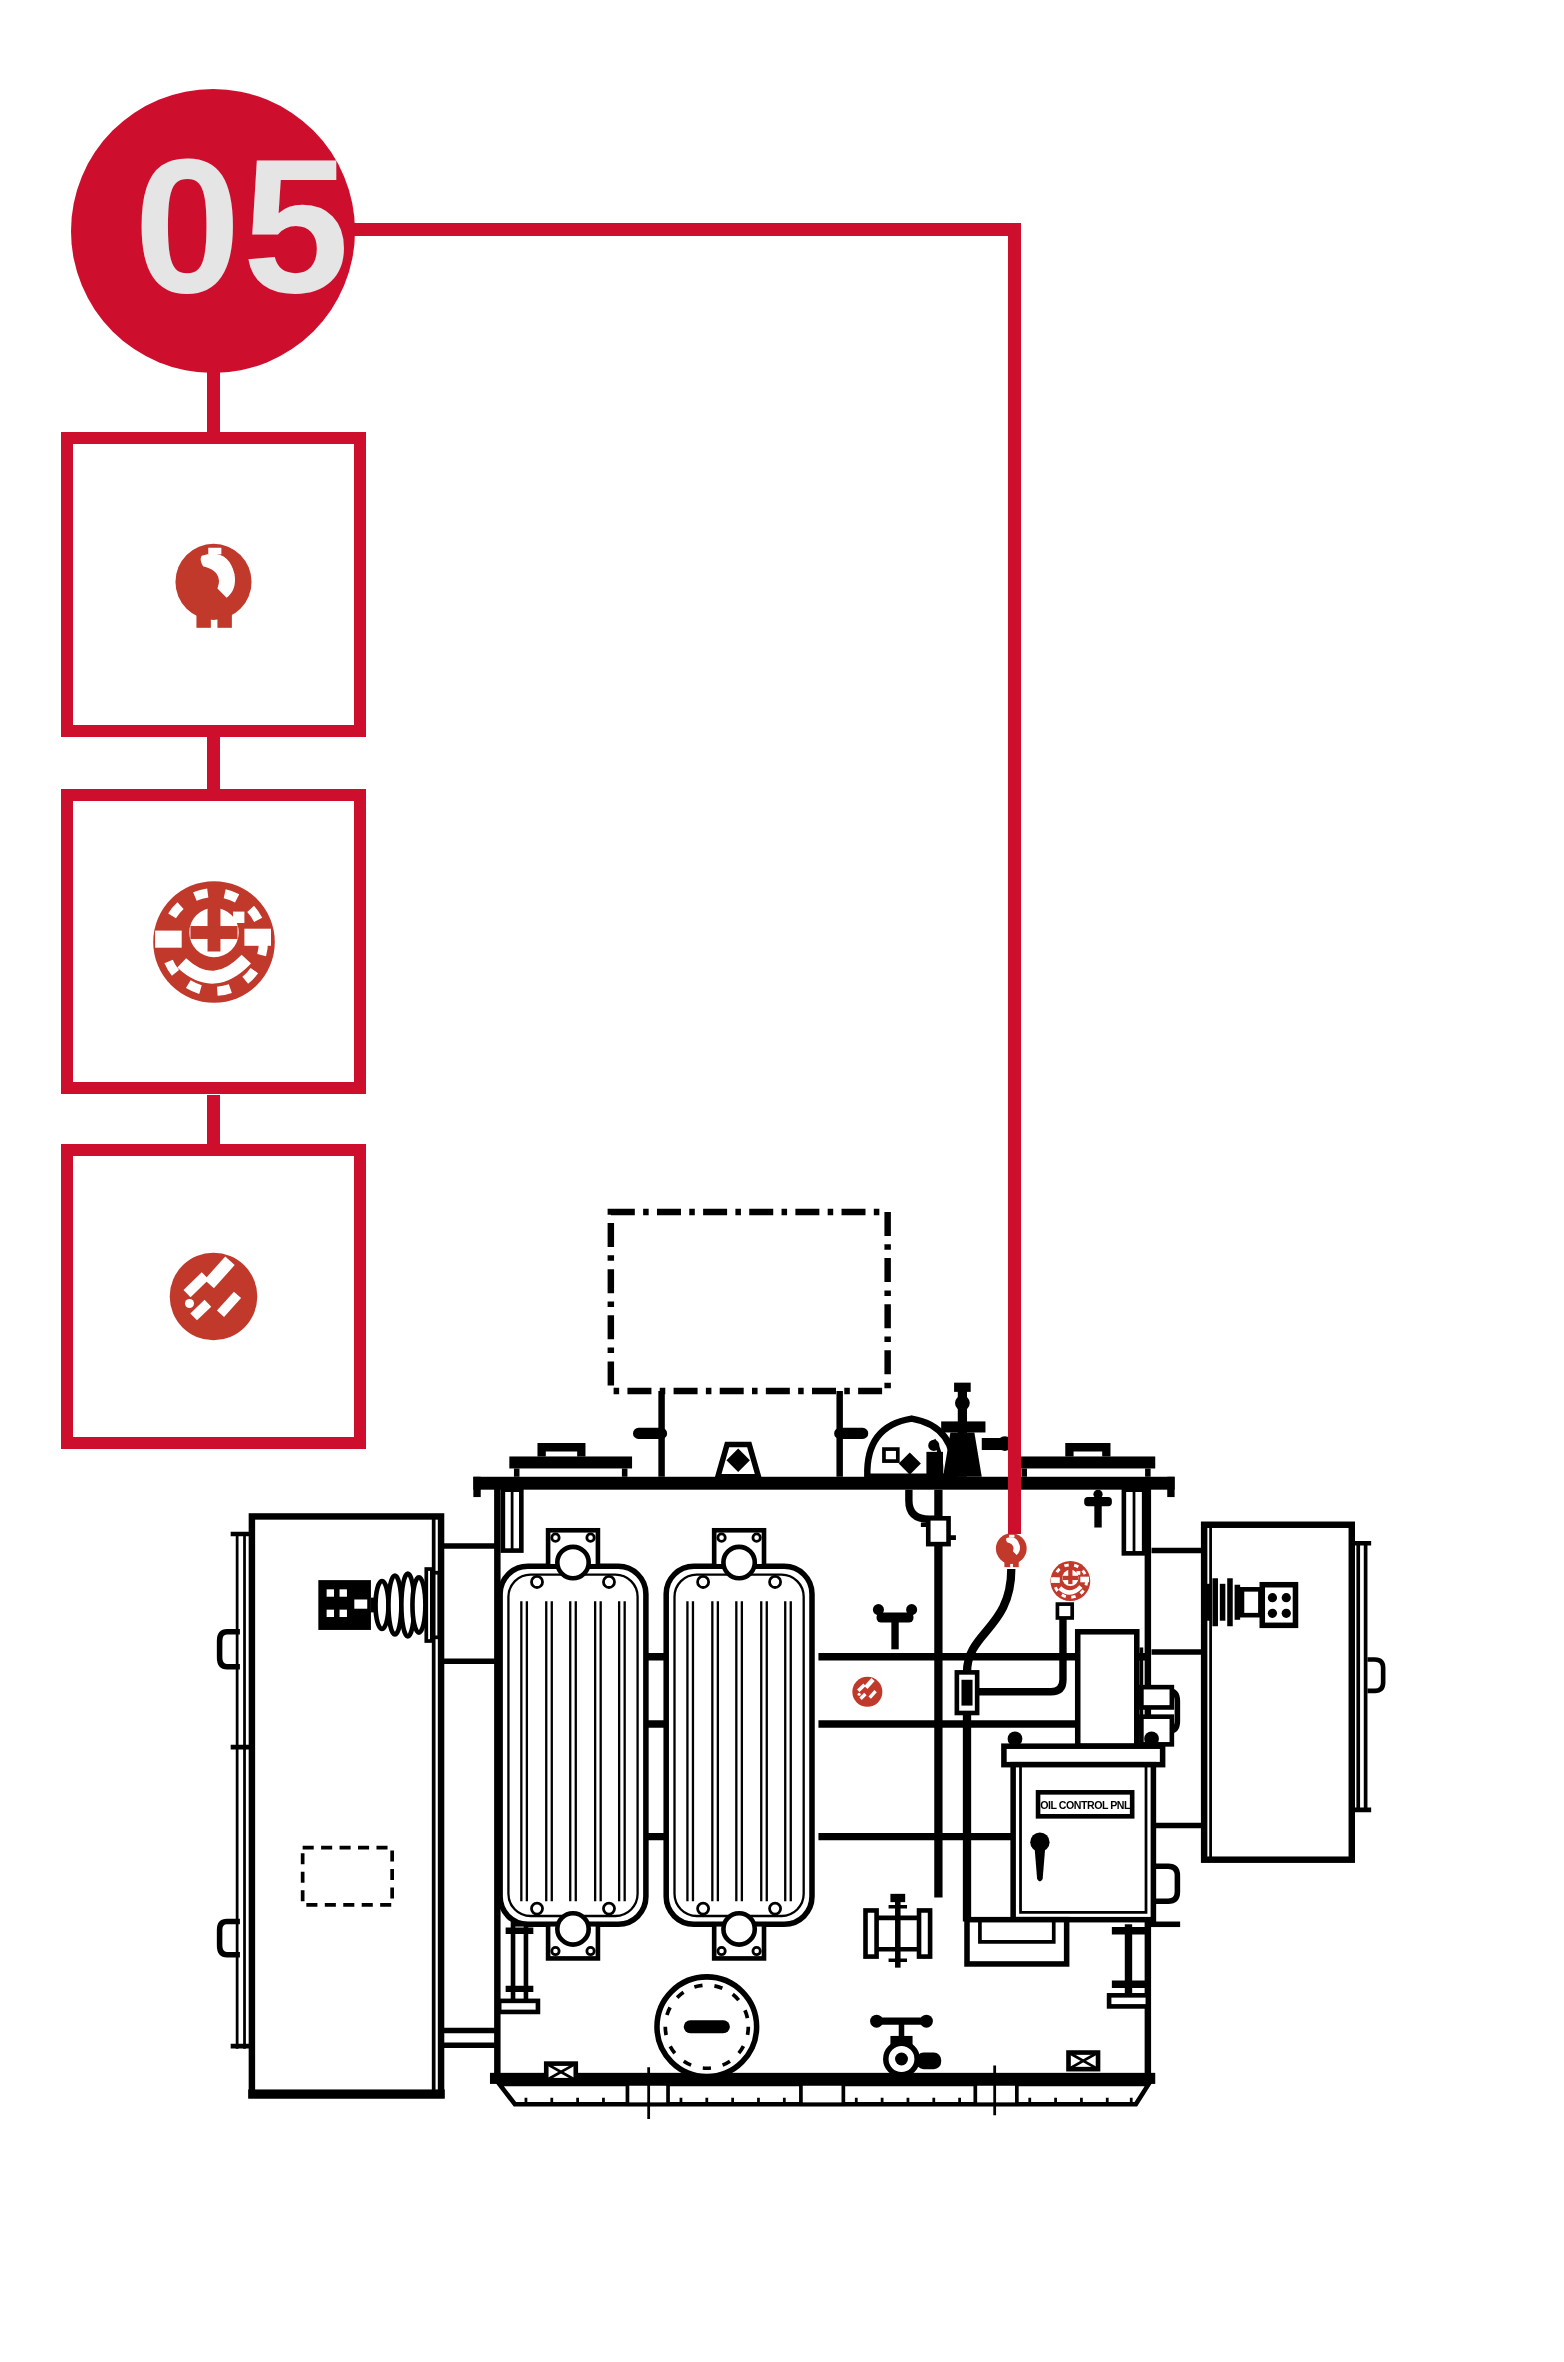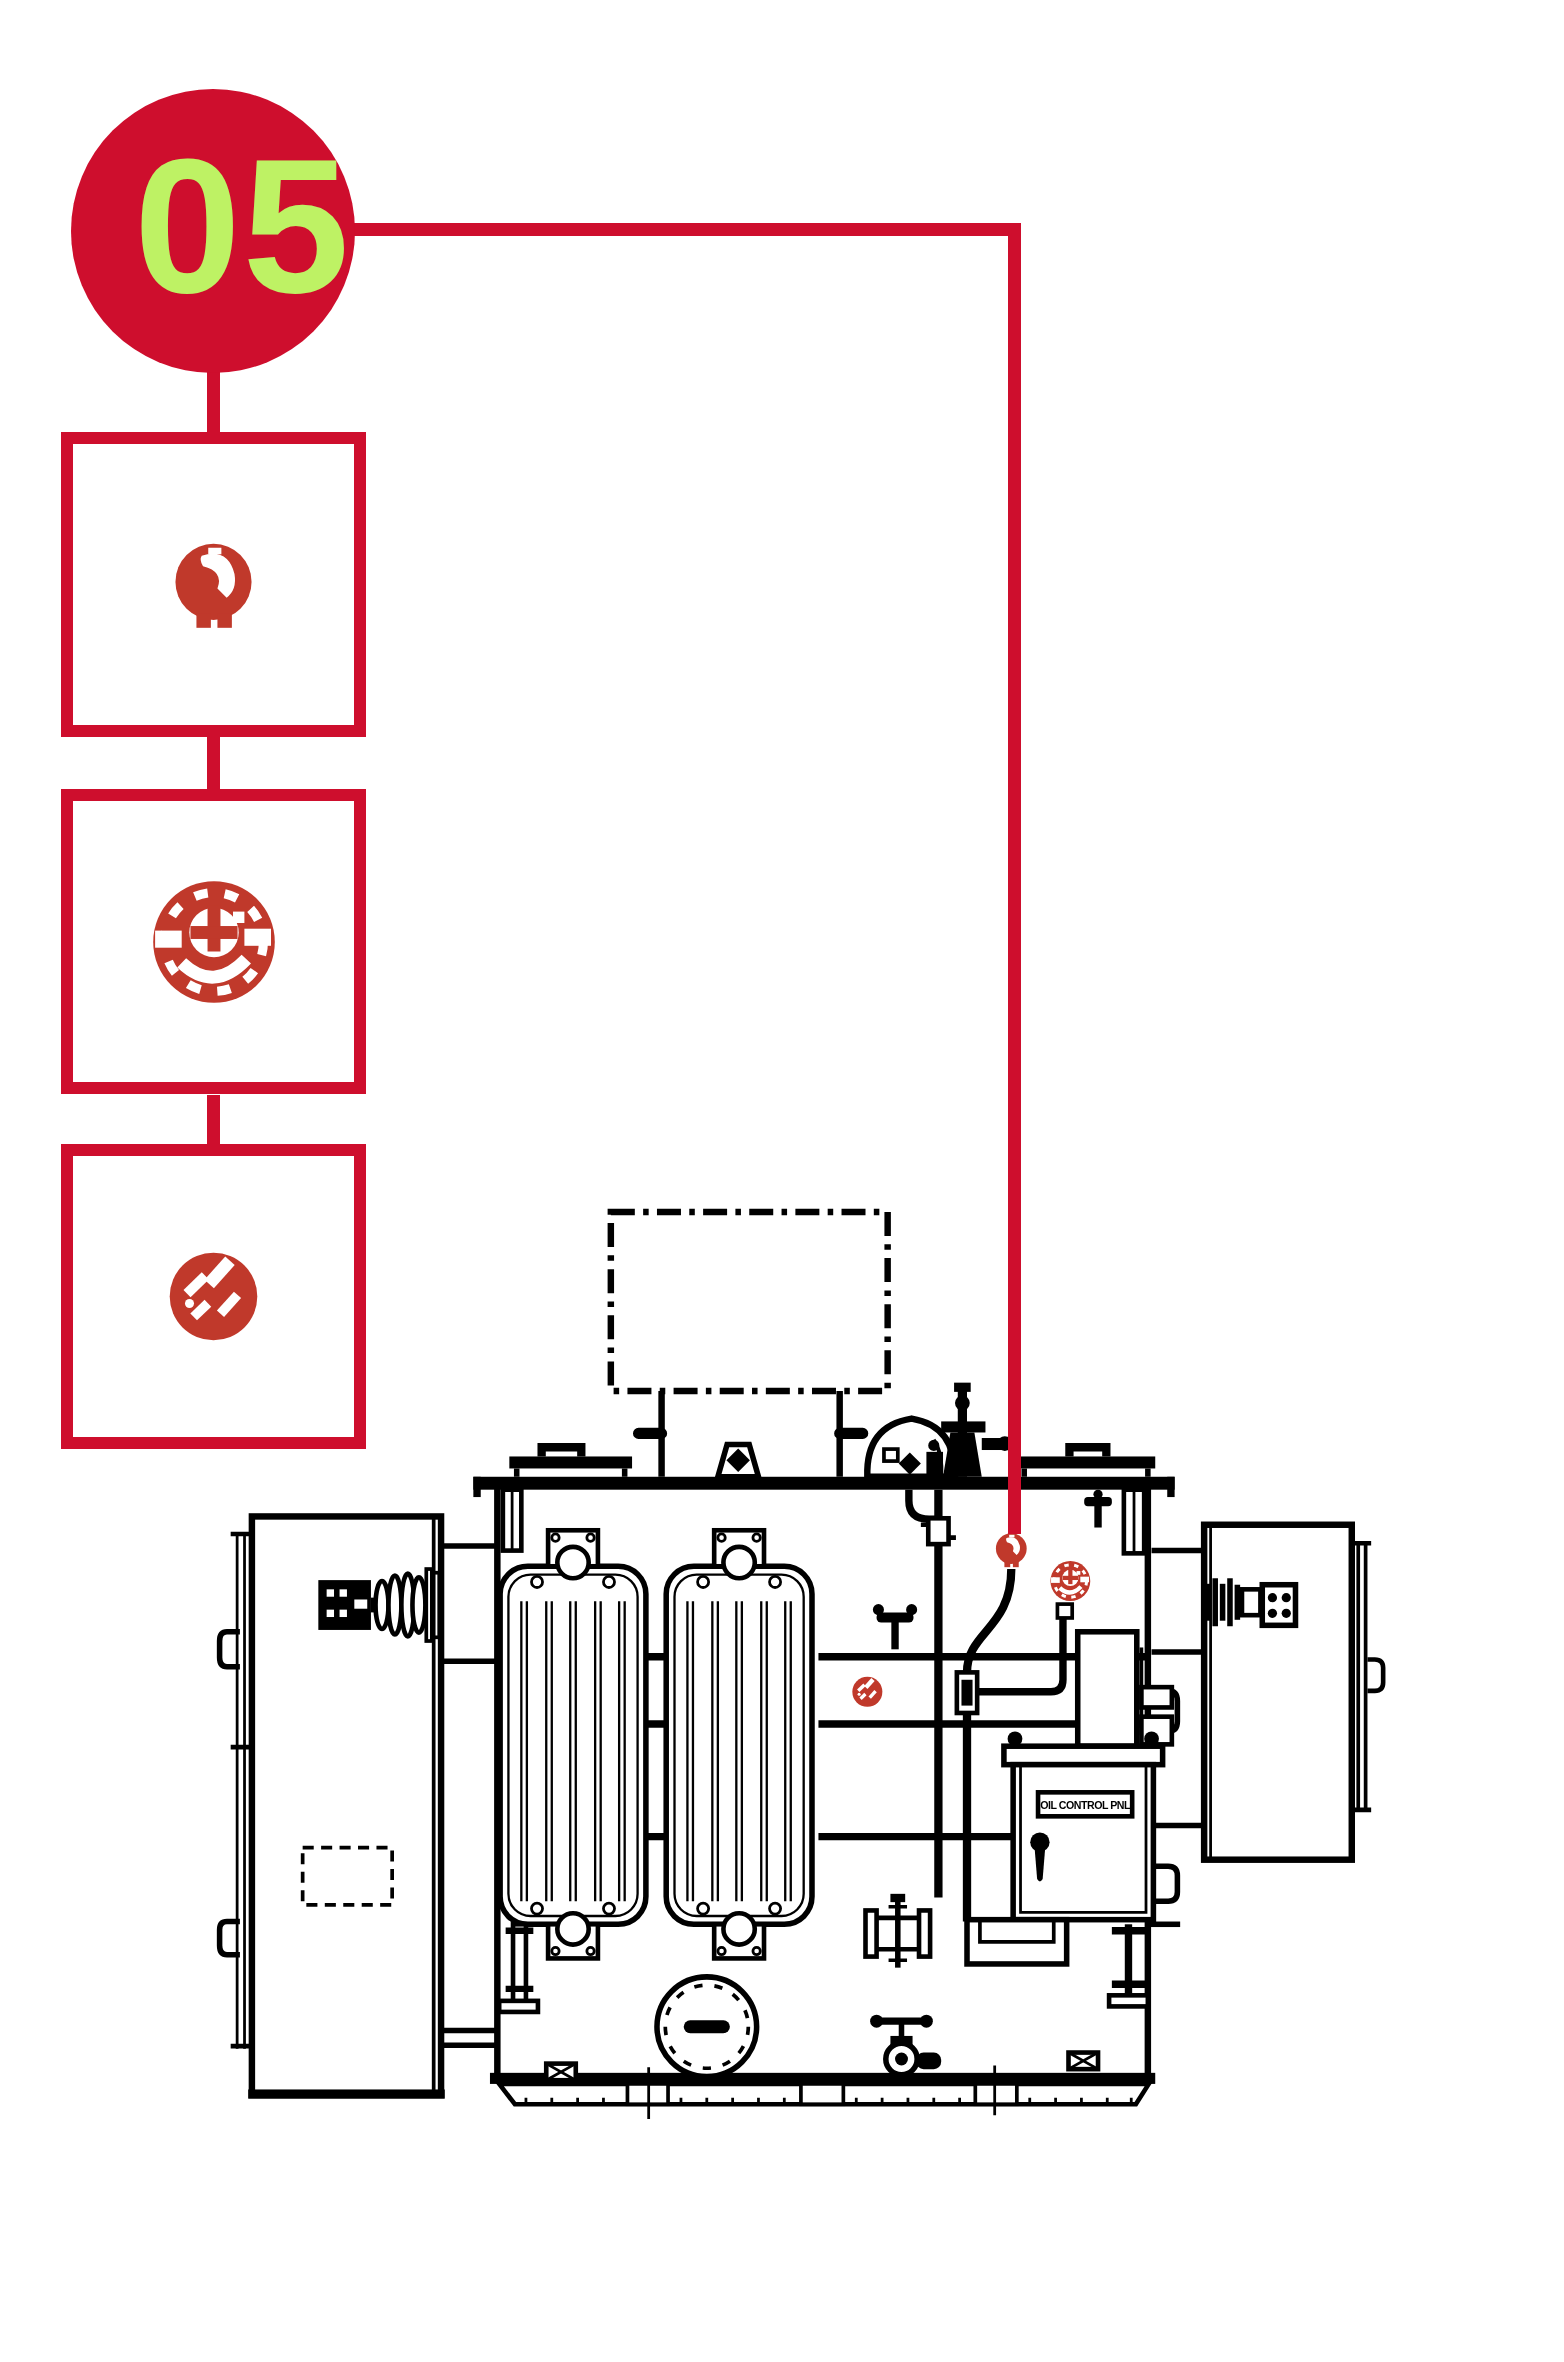--- a/index.html
+++ b/index.html
@@ -1,21 +1,21 @@
 <!DOCTYPE html>
 <html style="font-size:14.8px"><head>
 <meta charset="utf-8">
 <style>
   html,body{margin:0;padding:0;background:#ffffff;}
   .canvas{position:relative;width:1564px;height:2363px;background:#ffffff;overflow:hidden;
           font-family:"Liberation Sans", sans-serif;}
   .redline{position:absolute;background:var(--brand-red);}
   .badge{position:absolute;left:71px;top:89px;width:284px;height:284px;border-radius:50%;
          background:var(--brand-red);display:flex;align-items:center;justify-content:center;}
-  .badge span{color:#bef264;font-size:192px;font-weight:bold;letter-spacing:1.8px;line-height:1;
+  .badge span{color:#e5e5e5;font-size:192px;font-weight:bold;letter-spacing:1.8px;line-height:1;
               transform:translate(5.5px,-5.5px);margin-left:48px;}
   .detail-box{position:absolute;left:61px;width:305px;height:305px;background:#fff;
               border:12px solid var(--brand-red);box-sizing:border-box;
               display:flex;align-items:center;justify-content:center;}
   svg{display:block;}
   .diagram{position:absolute;left:0;top:0;}
 </style>
 </head>
 <body>
 

